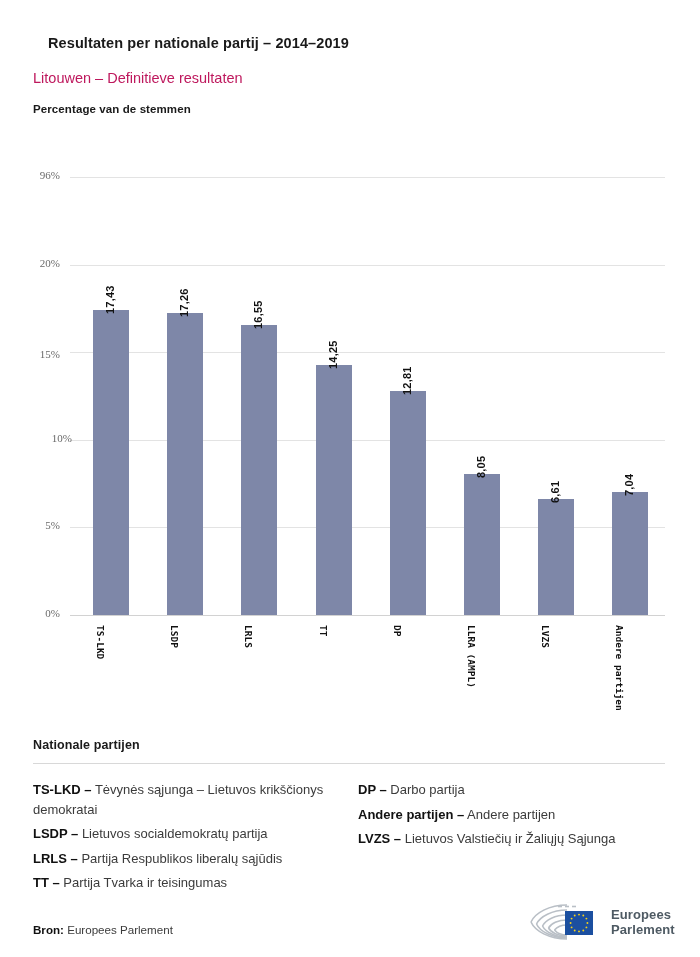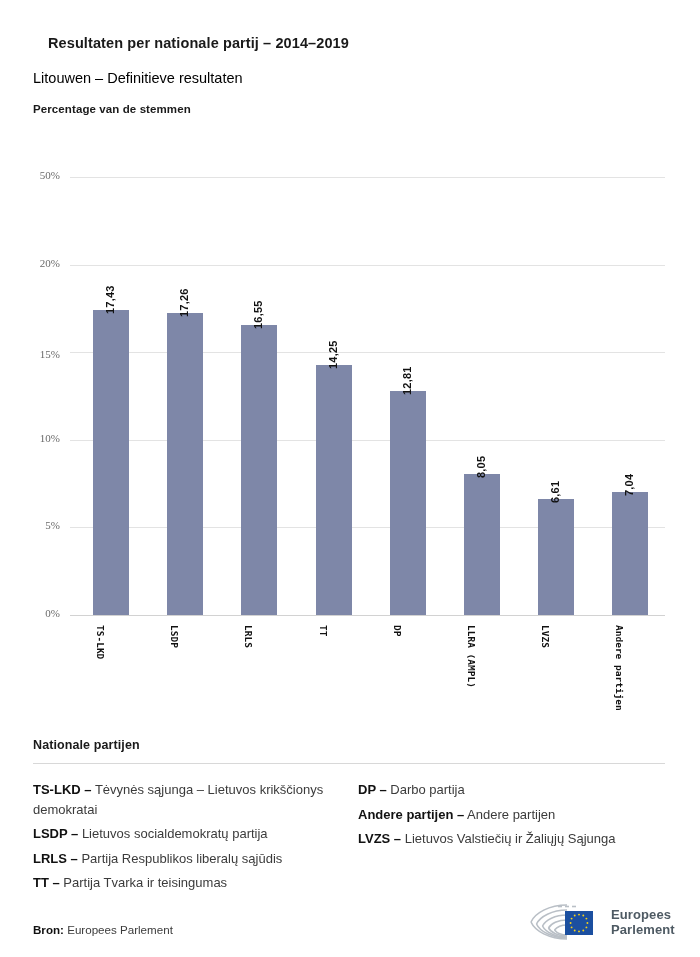--- a/index.html
+++ b/index.html
@@ -27,21 +27,21 @@
     font-size: 14.5px;
     font-weight: bold;
     letter-spacing: 0.1px;
     color: #1a1a1a;
     margin: 15px;
     line-height: 20px;
   }
   .chart-subtitle {
     font-size: 14.5px;
     font-weight: normal;
-    color: #000000;
+    color: #be185d;
     margin: 0;
     margin-top: 10px;
     line-height: 20px;
   }
   .axis-caption {
     position: absolute;
     left: 33px;
     top: 103px;
     font-size: 11.5px;
     font-weight: bold;
@@ -193,24 +193,24 @@
       <div class="gridline baseline" style="top: 615px;"></div>
       <div class="gridline" style="top: 527.4px;"></div>
       <div class="gridline" style="top: 439.8px;"></div>
       <div class="gridline" style="top: 352.2px;"></div>
       <div class="gridline" style="top: 264.6px;"></div>
       <div class="gridline" style="top: 177px;"></div>
     </div>
   <div id="yticks">
       <div class="ytick" style="top: 607px;">0%</div>
       <div class="ytick" style="top: 519.4px;">5%</div>
-      <div class="ytick" style="top: 431.8px;">10%</div>
+      <div class="ytick" style="top: 431.8px; margin-left: 12px;">10%</div>
       <div class="ytick" style="top: 348px;">15%</div>
       <div class="ytick" style="top: 256.6px;">20%</div>
-      <div class="ytick" style="top: 169px;">50%</div>
+      <div class="ytick" style="top: 169px;">96%</div>
     </div>
   <div id="bars">
       <div class="bar" style="left: 93px; top: 309.626px; width: 36px; height: 305.374px; background: rgb(126, 135, 168);"></div>
       <div class="bar" style="left: 167.2px; top: 312.605px; width: 36px; height: 302.395px; background: rgb(126, 135, 168);"></div>
       <div class="bar" style="left: 241.4px; top: 325.044px; width: 36px; height: 289.956px; background: rgb(126, 135, 168);"></div>
       <div class="bar" style="left: 315.6px; top: 365.34px; width: 36px; height: 249.66px; background: rgb(126, 135, 168);"></div>
       <div class="bar" style="left: 389.8px; top: 390.569px; width: 36px; height: 224.431px; background: rgb(126, 135, 168);"></div>
       <div class="bar" style="left: 464px; top: 473.964px; width: 36px; height: 141.036px; background: rgb(126, 135, 168);"></div>
       <div class="bar" style="left: 538.2px; top: 499.193px; width: 36px; height: 115.807px; background: rgb(126, 135, 168);"></div>
       <div class="bar" style="left: 612.4px; top: 491.659px; width: 36px; height: 123.341px; background: rgb(126, 135, 168);"></div>

